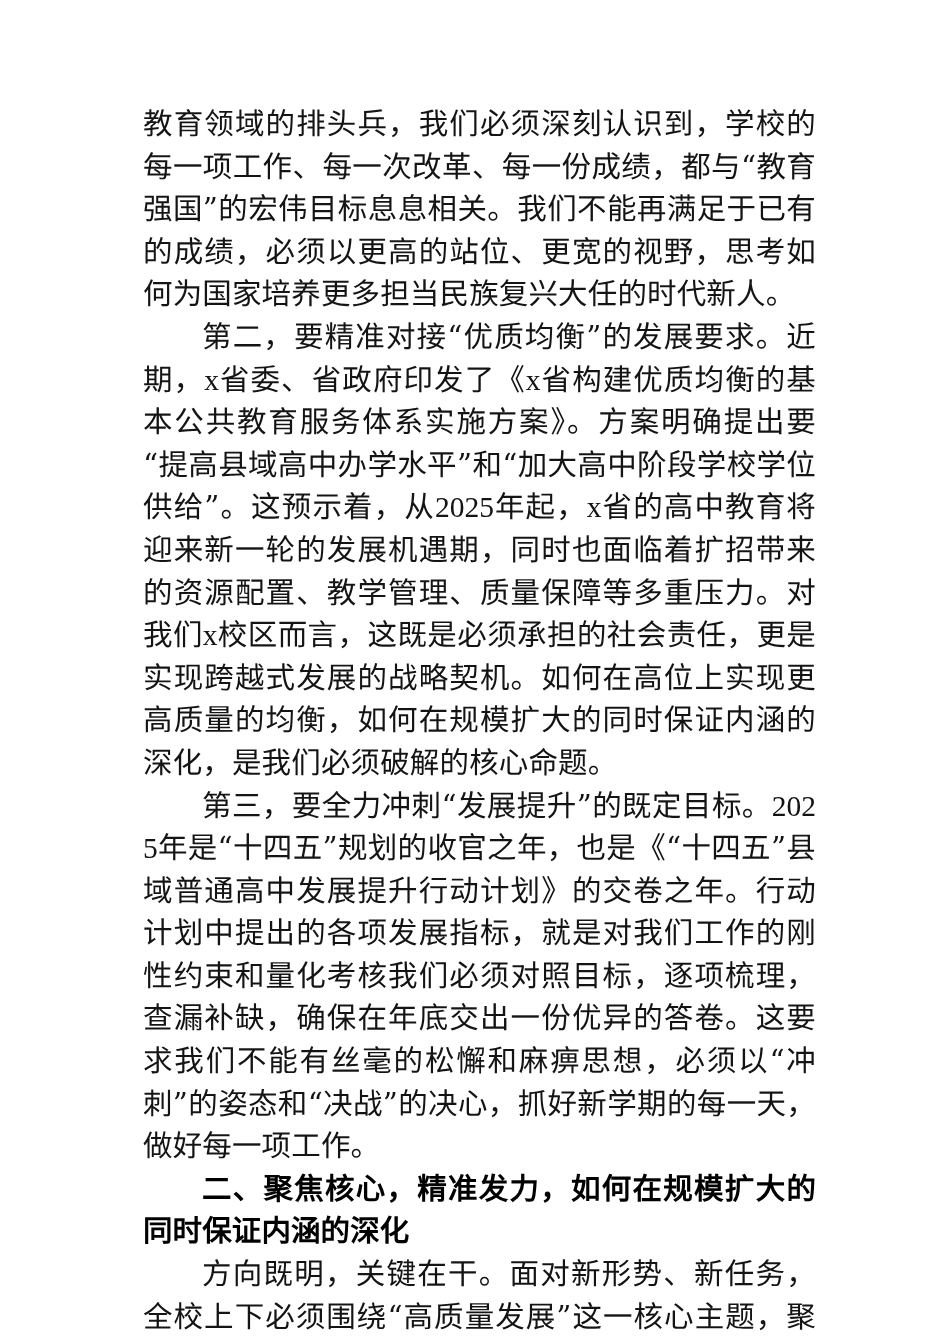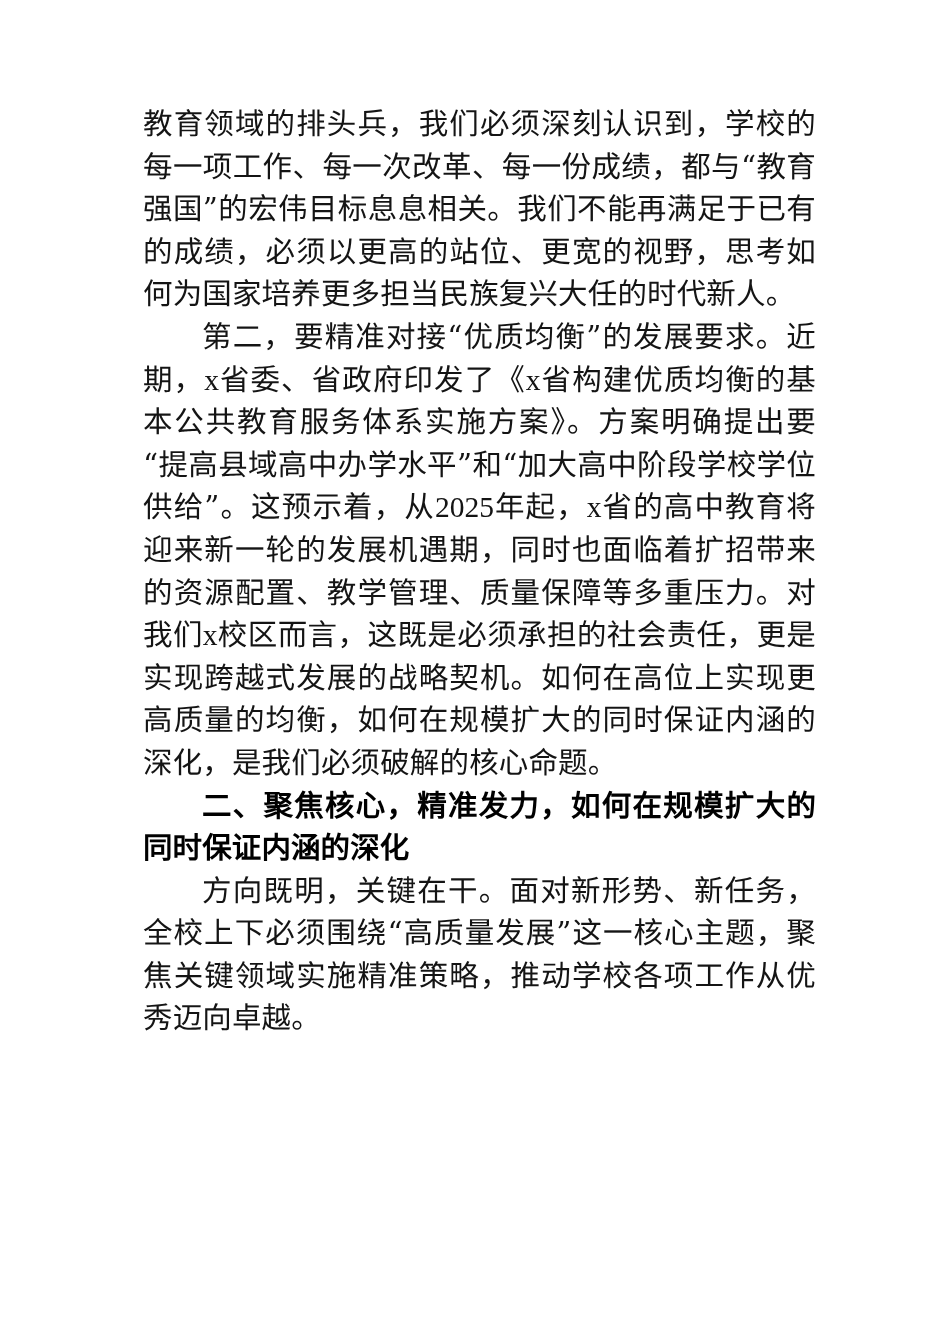--- a/index.html
+++ b/index.html
@@ -81,20 +81,21 @@
 <body>
 
 <div class="page">
 
   <div class="text-column">
 
     <p class="para continued">教育领域的排头兵，我们必须深刻认识到，学校的每一项工作、每一次改革、每一份成绩，都与“教育强国”的宏伟目标息息相关。我们不能再满足于已有的成绩，必须以更高的站位、更宽的视野，思考如何为国家培养更多担当民族复兴大任的时代新人。</p>
 
     <p class="para indent">第二，要精准对接“优质均衡”的发展要求。近期，<span class="latin">x</span>省委、省政府印发了《<span class="latin">x</span>省构建优质均衡的基本公共教育服务体系实施方案》。方案明确提出要“提高县域高中办学水平”和“加大高中阶段学校学位供给”。这预示着，从<span class="latin">2025</span>年起，<span class="latin">x</span>省的高中教育将迎来新一轮的发展机遇期，同时也面临着扩招带来的资源配置、教学管理、质量保障等多重压力。对我们<span class="latin">x</span>校区而言，这既是必须承担的社会责任，更是实现跨越式发展的战略契机。如何在高位上实现更高质量的均衡，如何在规模扩大的同时保证内涵的深化，是我们必须破解的核心命题。</p>
 
+    <p class="para indent">第三，要全力冲刺“发展提升”的既定目标。<span class="latin">2025</span>年是“十四五”规划的收官之年，也是《“十四五”县域普通高中发展提升行动计划》的交卷之年。行动计划中提出的各项发展指标，就是对我们工作的刚性约束和量化考核我们必须对照目标，逐项梳理，查漏补缺，确保在年底交出一份优异的答卷。这要求我们不能有丝毫的松懈和麻痹思想，必须以“冲刺”的姿态和“决战”的决心，抓好新学期的每一天，做好每一项工作。</p>
 
     <h2 class="heading-2">二、聚焦核心，精准发力，如何在规模扩大的同时保证内涵的深化</h2>
 
     <p class="para indent">方向既明，关键在干。面对新形势、新任务，全校上下必须围绕“高质量发展”这一核心主题，聚焦关键领域实施精准策略，推动学校各项工作从优秀迈向卓越。</p>
 
   </div>
 
 </div>
 
 </body></html>

